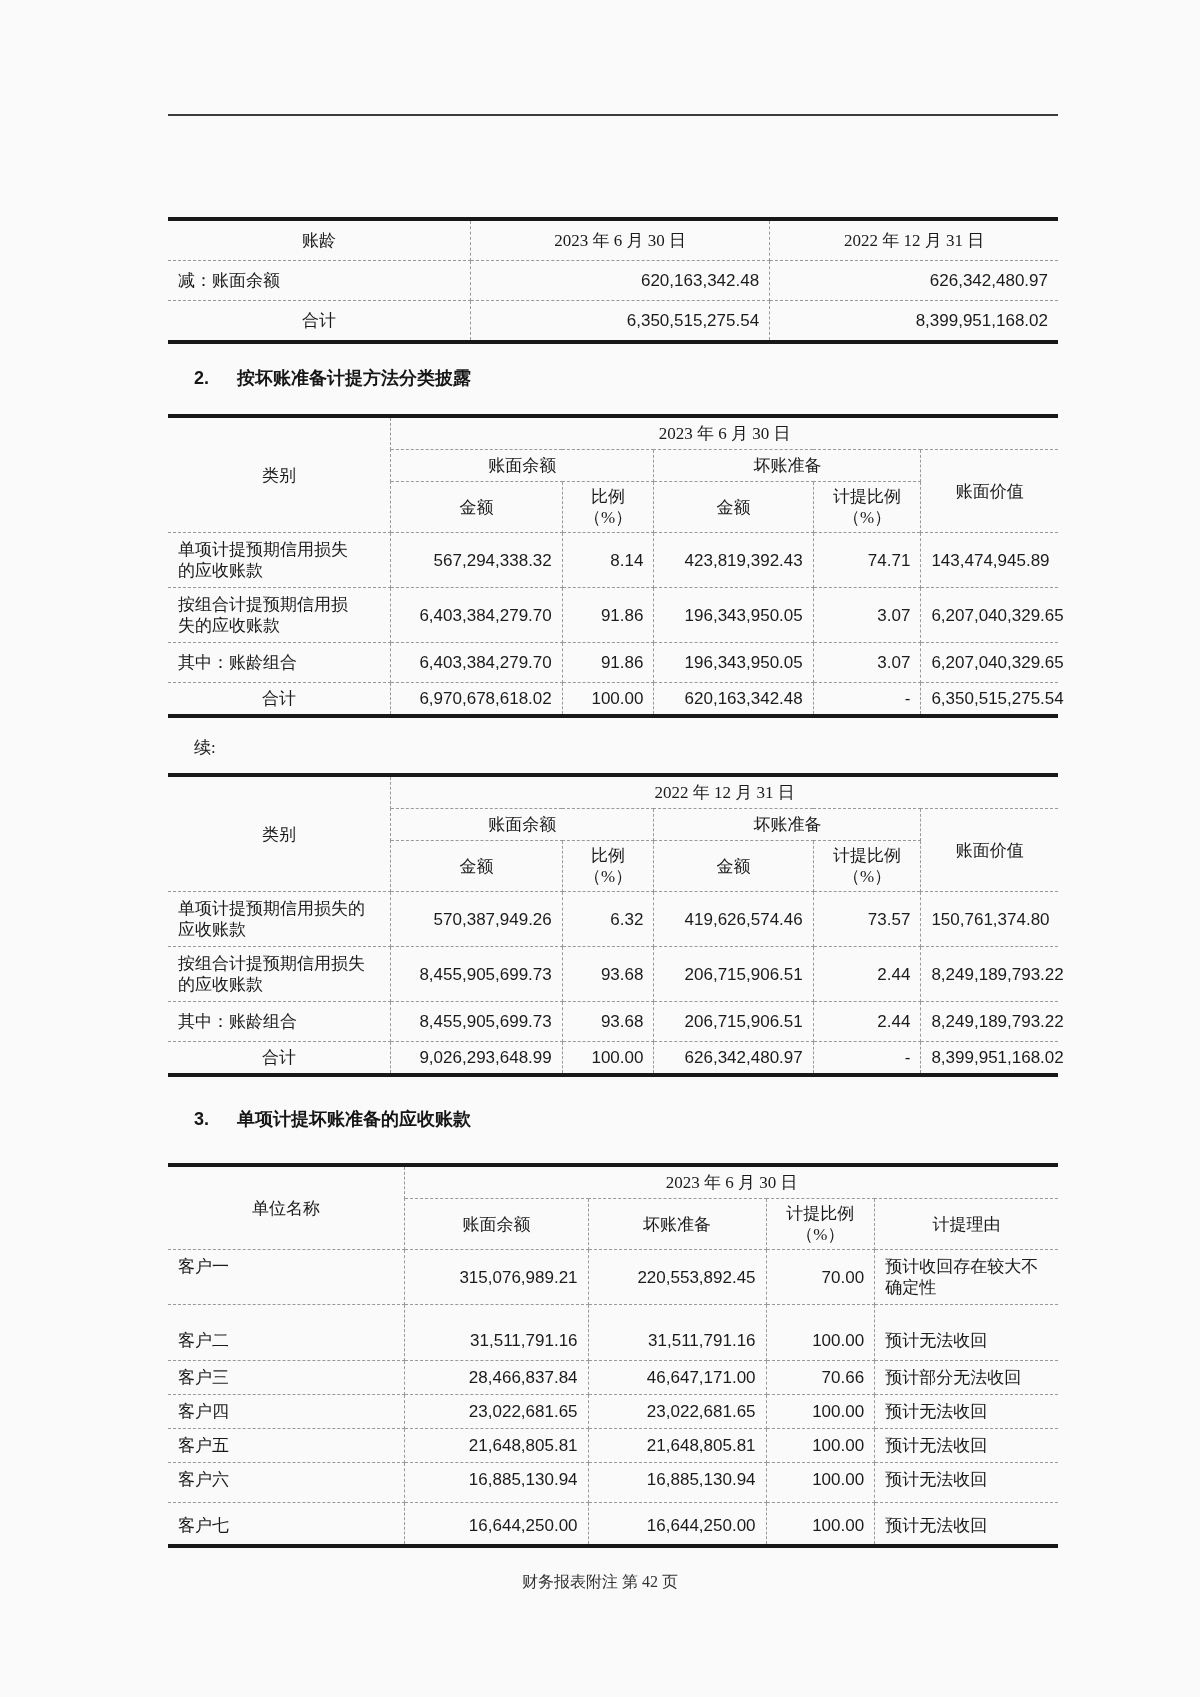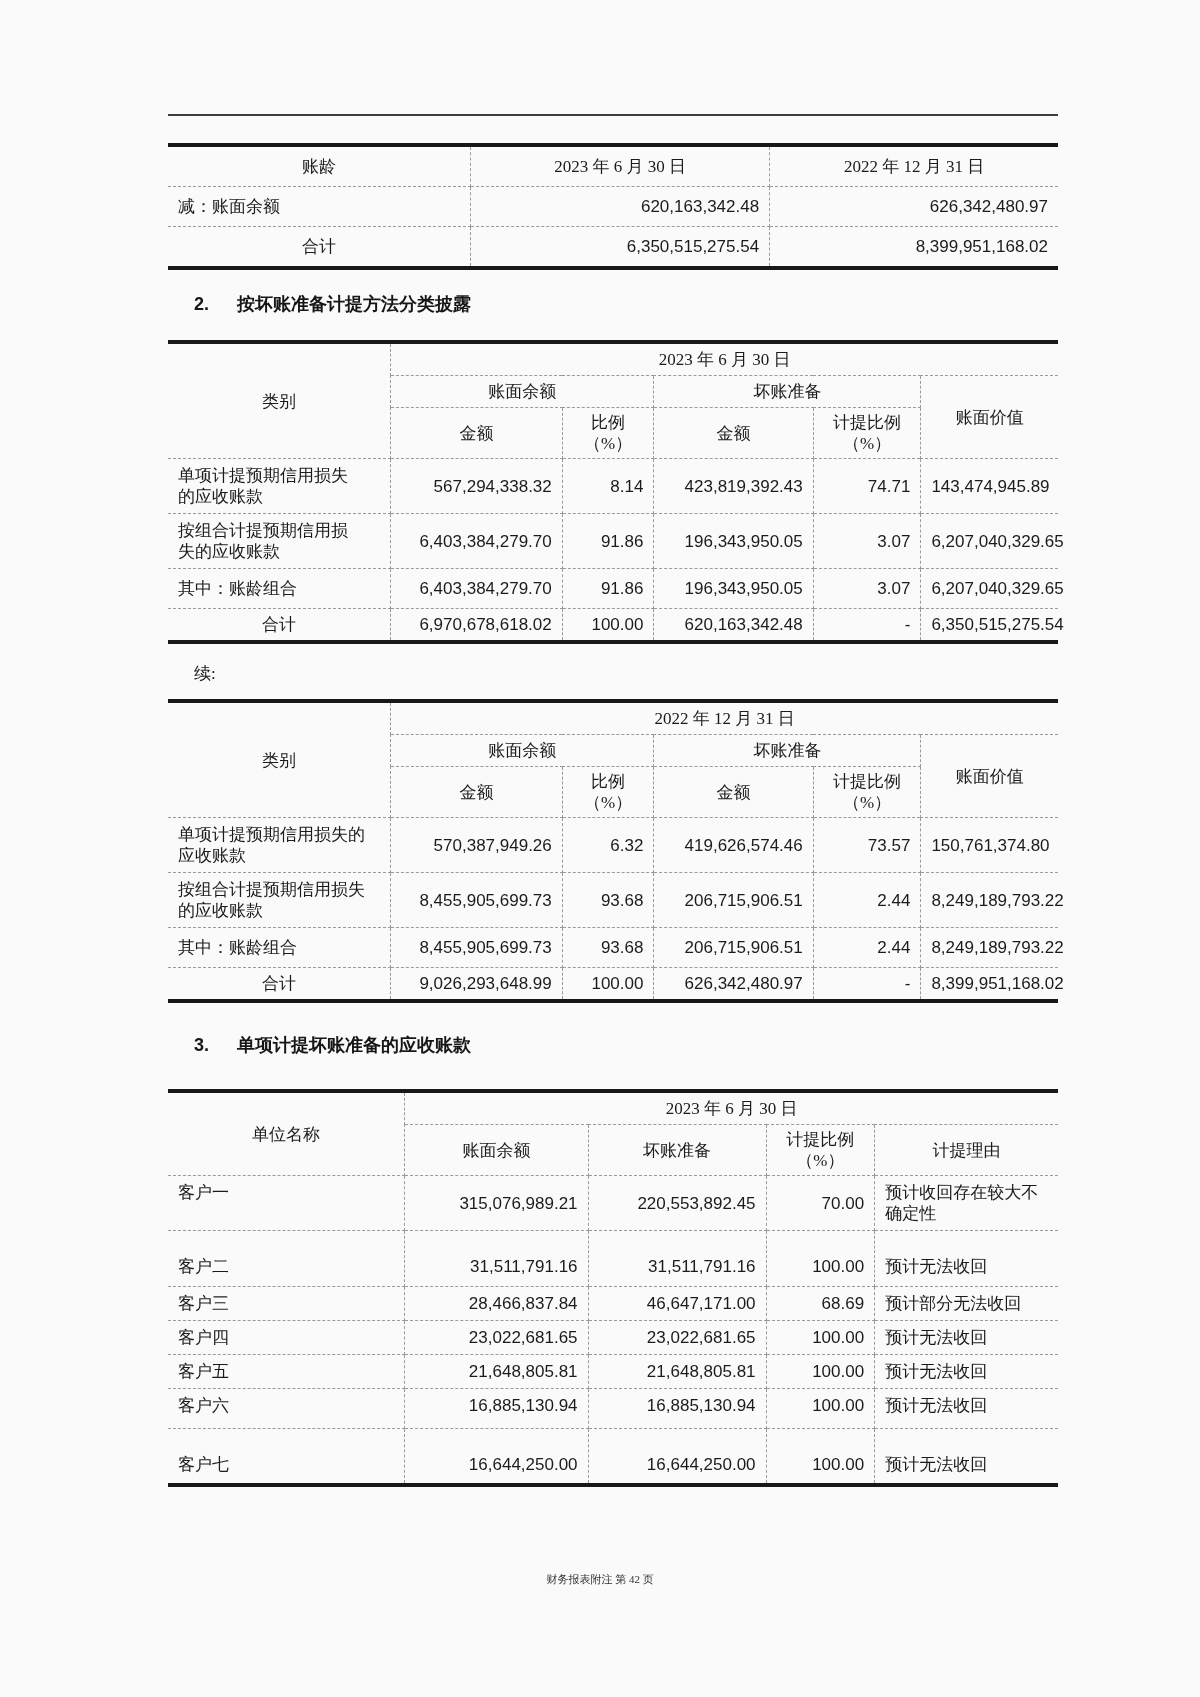--- a/index.html
+++ b/index.html
@@ -27,21 +27,21 @@
   .c   { text-align:center; }
   .lbl { text-align:left; padding-left:9px; }
   .num {
     text-align:right; padding-right:12px;
     font-family:"Liberation Sans","DejaVu Sans",sans-serif;
     font-size:16px;
   }
   .pre { white-space:pre-line; }
 
   
-  .tbl1 { margin-top:27px; }
+  .tbl1 { margin-top:101px; }
   .tbl1 th, .tbl1 td { padding-top:9px; padding-bottom:9px; }
 
   
   .section {
     margin:22px 0 24px 26px; font-size:18px; font-weight:bold;
     font-family:"Liberation Sans","DejaVu Sans",sans-serif;
     color:#161616; display:flex; align-items:baseline;
   }
   .section .no { margin-right:28px; }
   .section3 { margin-top:30px; margin-bottom:32px; }
@@ -53,27 +53,27 @@
   .tblm tr.rtot td { padding-top:5px; padding-bottom:5px; }
 
   .continued { margin:18px 0 14px 26px; font-size:17px; }
 
   
   .tbl4 tr.hr1 th { padding-top:5px; padding-bottom:5px; }
   .tbl4 tr.hr2 th { padding-top:4px; padding-bottom:4px; }
   .tbl4 td.lbl { vertical-align:top; }
   .tbl4 tr.r2 td { padding-top:25px; padding-bottom:9px; }
   .tbl4 tr.r6 td { padding-bottom:12px; }
-  .tbl4 tr.r7 td { padding-top:25px; padding-bottom:8px; }
+  .tbl4 tr.r7 td { padding-top:12px; padding-bottom:8px; }
   .tbl4 td.vb { vertical-align:bottom; padding-bottom:2px; }
   .reason { text-align:left; padding-left:9px; }
 
   .footer {
     position:absolute; top:1572px; left:0; width:1200px;
-    text-align:center; font-size:11px; color:#333;
+    text-align:center; font-size:16px; color:#333;
   }
 </style>
 </head>
 <body>
 
 <div class="content">
 
   <div class="top-rule"></div>
 
   <table class="tbl tbl1">
@@ -272,21 +272,21 @@
       <td class="lbl">客户二</td>
       <td class="num">31,511,791.16</td>
       <td class="num">31,511,791.16</td>
       <td class="num">100.00</td>
       <td class="reason">预计无法收回</td>
     </tr>
     <tr>
       <td class="lbl">客户三</td>
       <td class="num">28,466,837.84</td>
       <td class="num">46,647,171.00</td>
-      <td class="num">68.69</td>
+      <td class="num">70.66</td>
       <td class="reason">预计部分无法收回</td>
     </tr>
     <tr>
       <td class="lbl">客户四</td>
       <td class="num">23,022,681.65</td>
       <td class="num">23,022,681.65</td>
       <td class="num">100.00</td>
       <td class="reason">预计无法收回</td>
     </tr>
     <tr>

